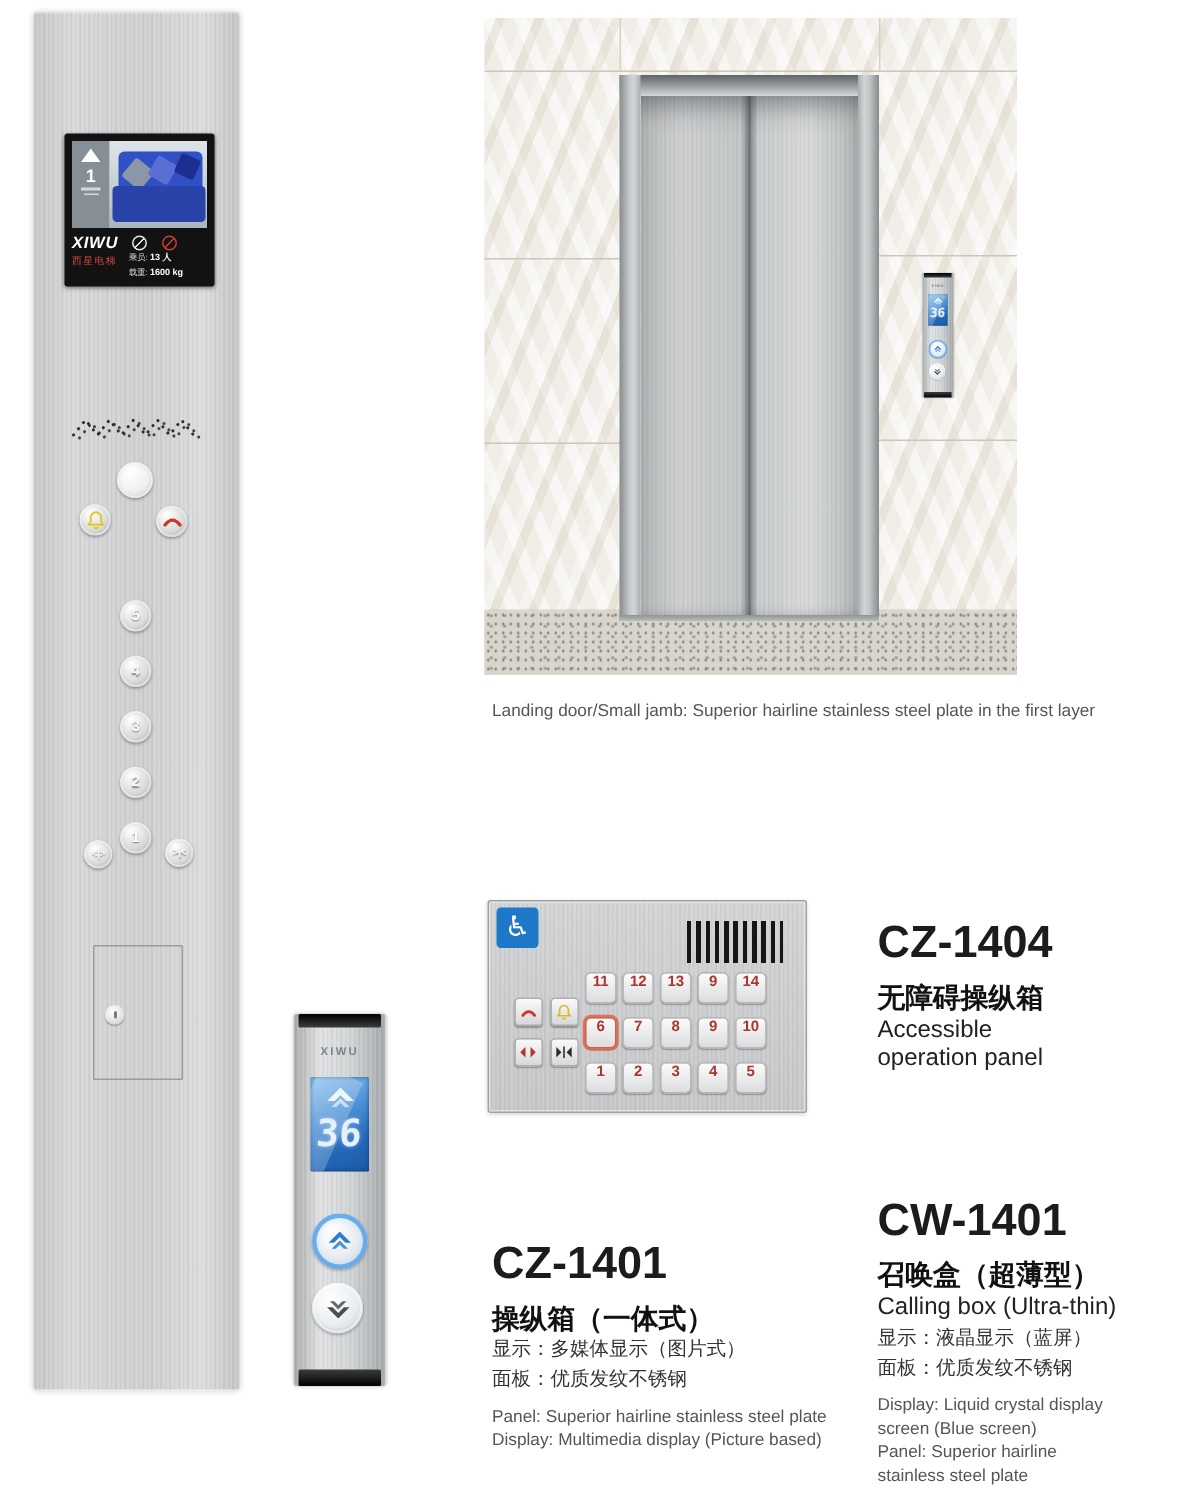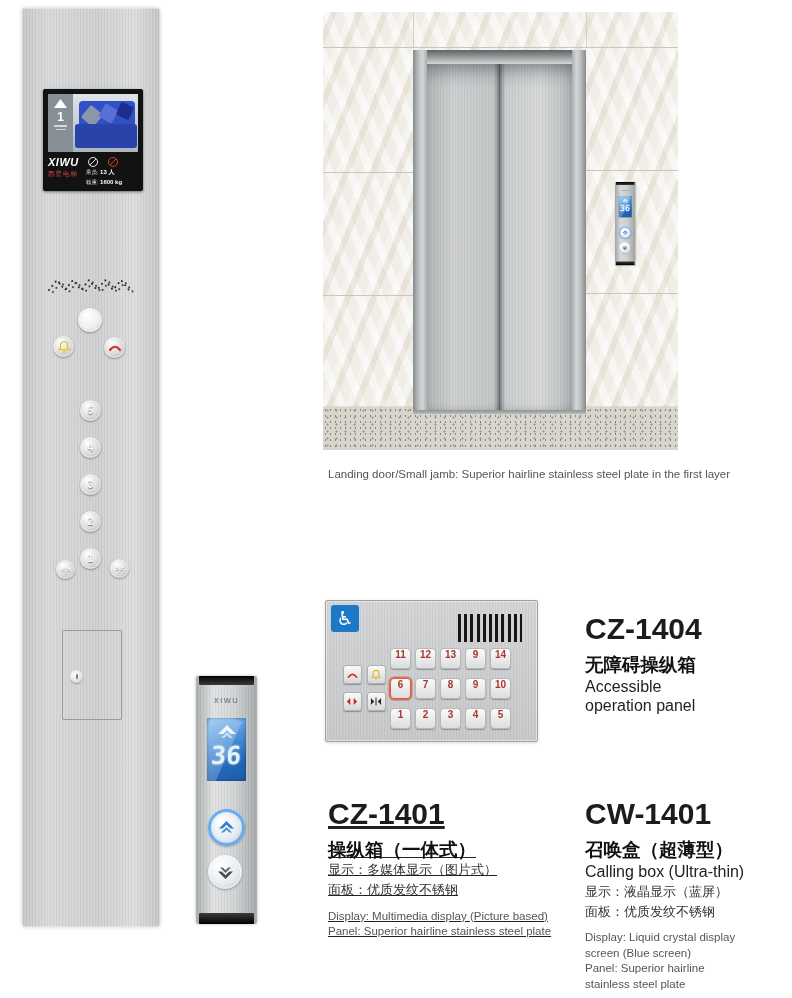--- a/index.html
+++ b/index.html
@@ -132,21 +132,21 @@
   .t-cn{font-size:19px;font-weight:bold;color:#111;line-height:1.1;}
   .t-en{font-size:16px;color:#222;margin-top:4px;}
   .spec-cn{font-size:12.5px;color:#3a3a3a;margin-top:15px;}
   .spec-en{font-size:11.5px;color:#555;margin-top:5px;}
   .tblock{position:absolute;width:230px;}
   .tblock .model{font-size:30px;}
   .tblock .t-cn{font-size:18.5px;margin-top:11px;}
   .tblock .t-en{font-size:16px;margin-top:3px;line-height:1.15;}
   .tblock .specs-cn{font-size:13px;color:#333;line-height:1.55;}
   .tblock .specs-en{font-size:11.5px;color:#555;margin-top:8px;line-height:1.35;}
-  .t1404{left:585px;top:614px;} .t1401{left:328px;top:799px;text-decoration:underline;} .tw1401{left:585px;top:799px;}
+  .t1404{left:585px;top:614px;} .t1401{left:328px;top:828px;} .tw1401{left:585px;top:799px;}
   .cwbox{position:absolute;left:196px;top:676px;}
 </style>
 </head>
 <body>
 
 <div class="page">
 
   <div class="cop brushed">
     <div class="cop-display">
       <div class="lcd">
@@ -400,22 +400,22 @@
   </div>
 
   <div class="tblock t1401">
     <div class="model">CZ-1401</div>
     <div class="t-cn">操纵箱（一体式）</div>
     <div class="specs-cn">
       <div>显示：多媒体显示（图片式）</div>
       <div>面板：优质发纹不锈钢</div>
     </div>
     <div class="specs-en">
+      <div>Panel: Superior hairline stainless steel plate</div>
       <div>Display: Multimedia display (Picture based)</div>
-      <div>Panel: Superior hairline stainless steel plate</div>
     </div>
   </div>
 
   <div class="tblock tw1401">
     <div class="model">CW-1401</div>
     <div class="t-cn">召唤盒（超薄型）</div>
     <div class="t-en">Calling box (Ultra-thin)</div>
     <div class="specs-cn">
       <div>显示：液晶显示（蓝屏）</div>
       <div>面板：优质发纹不锈钢</div>

